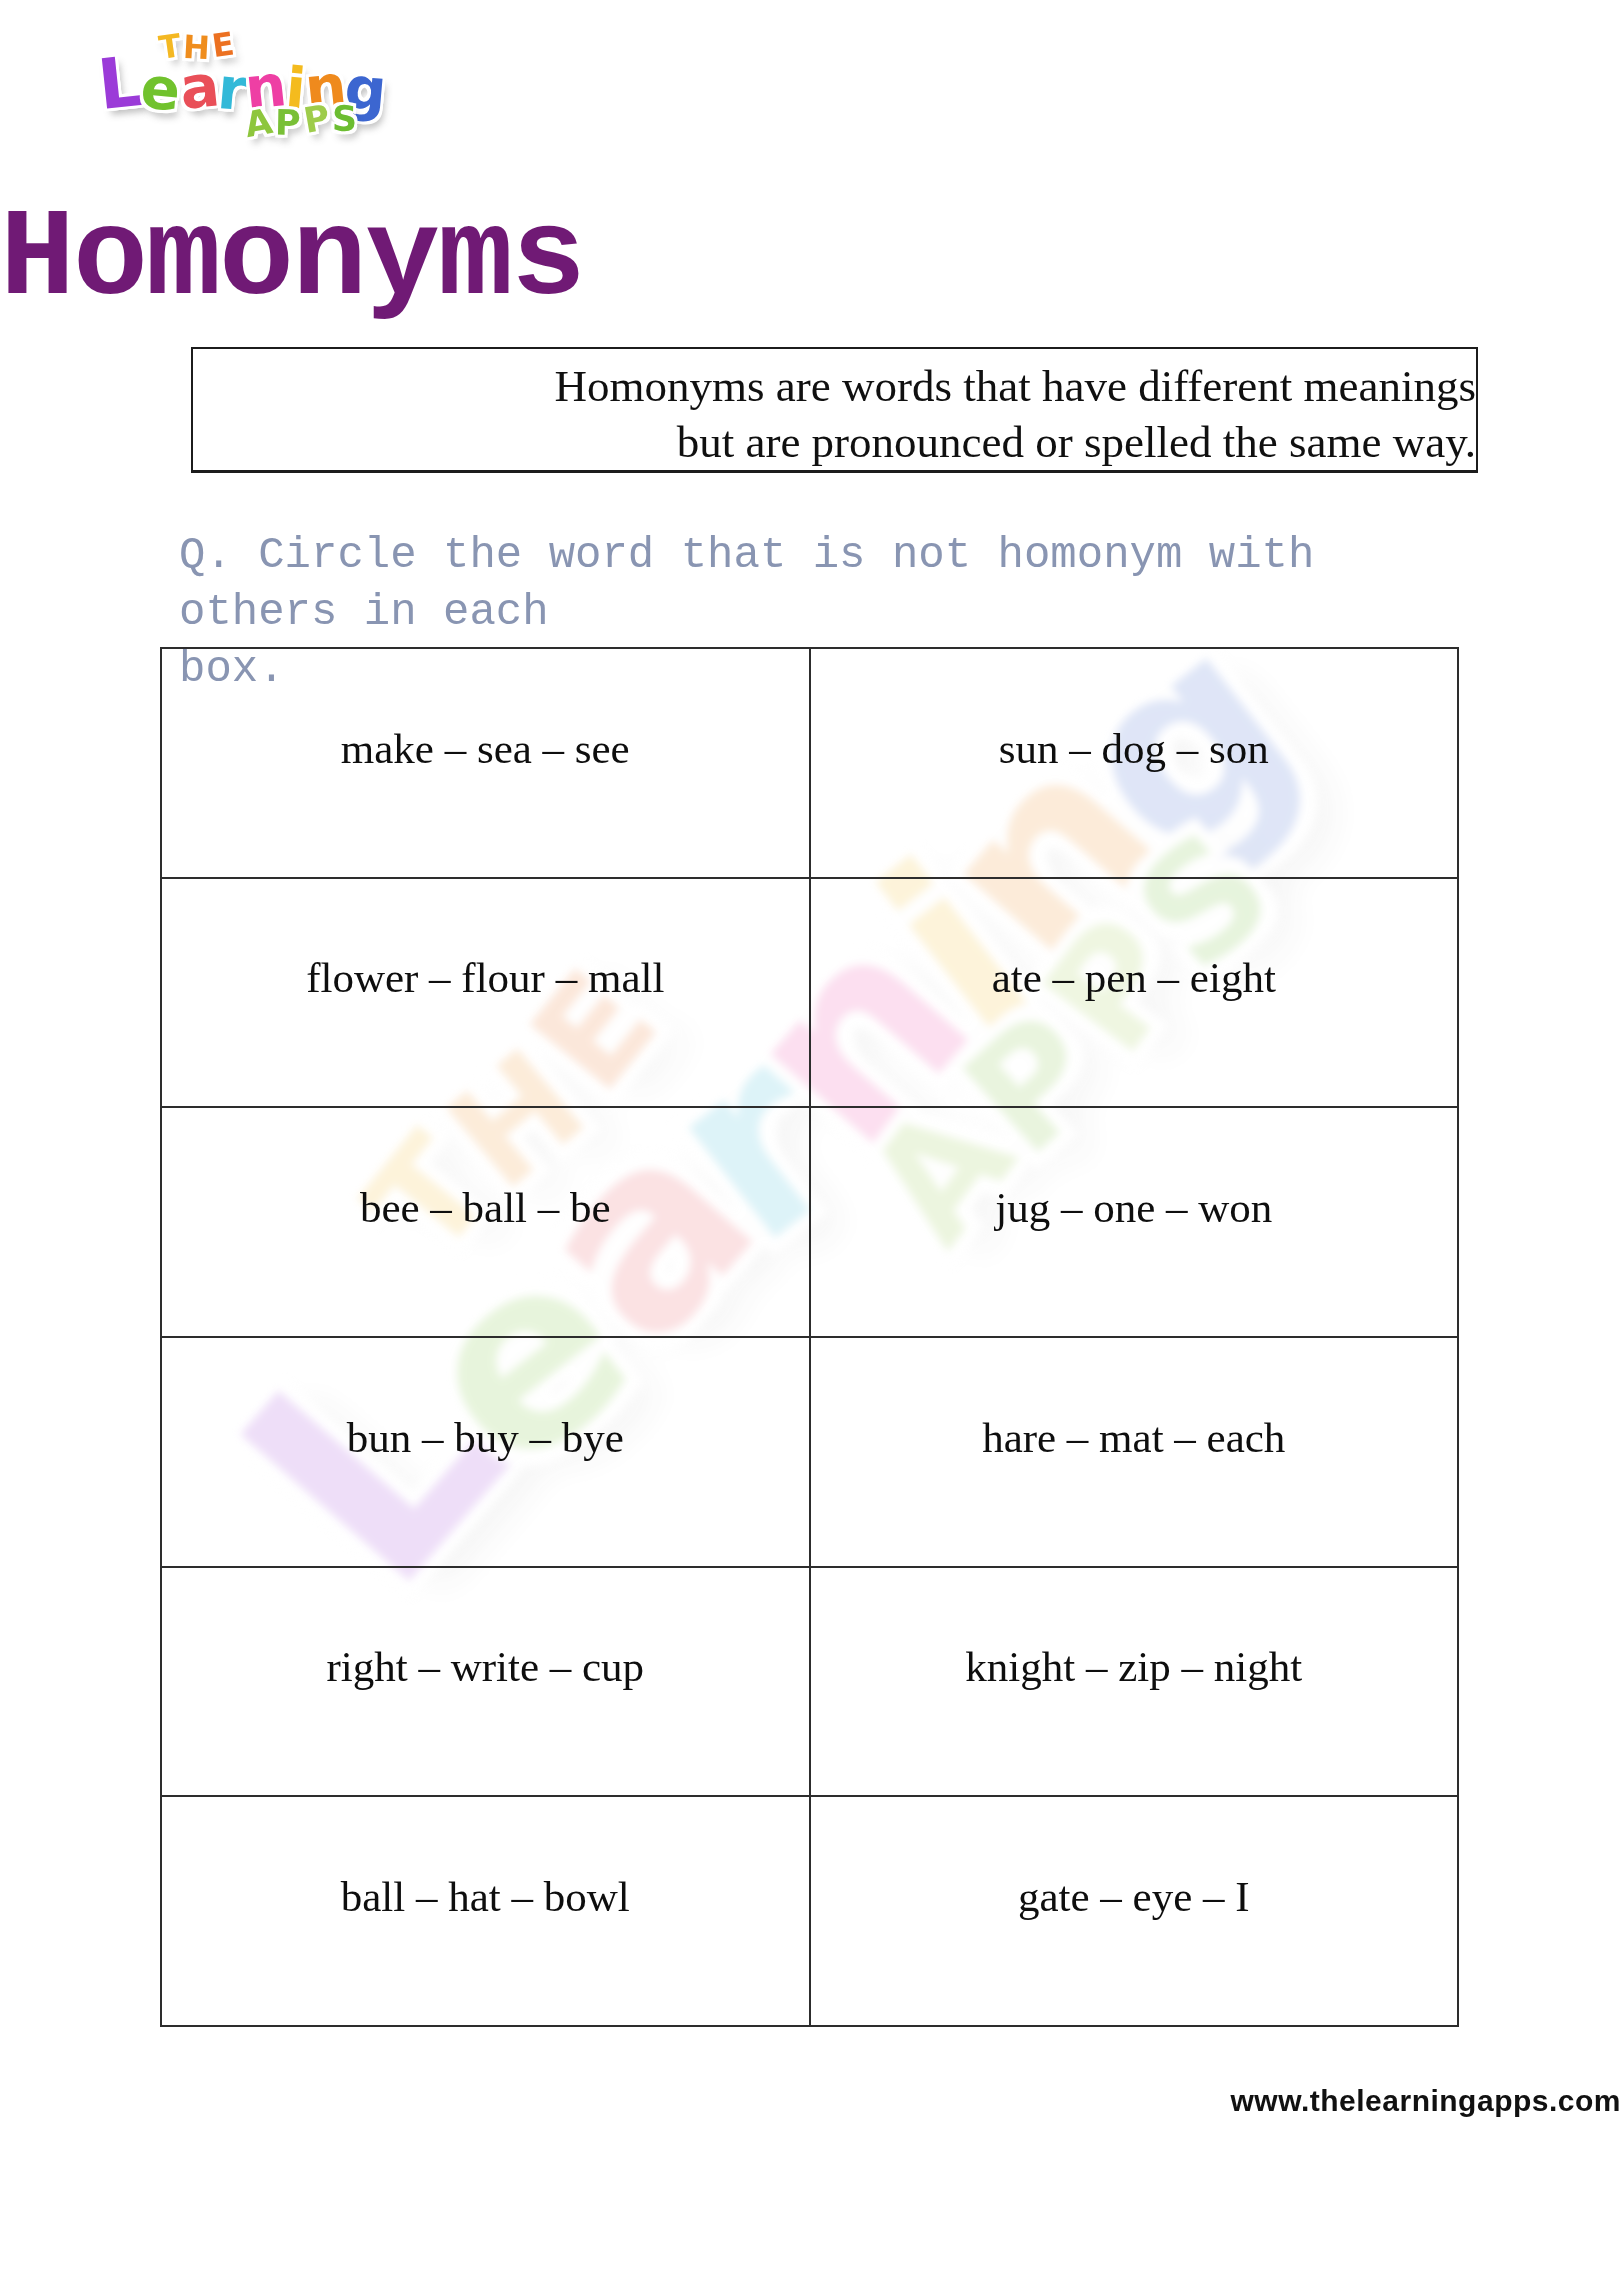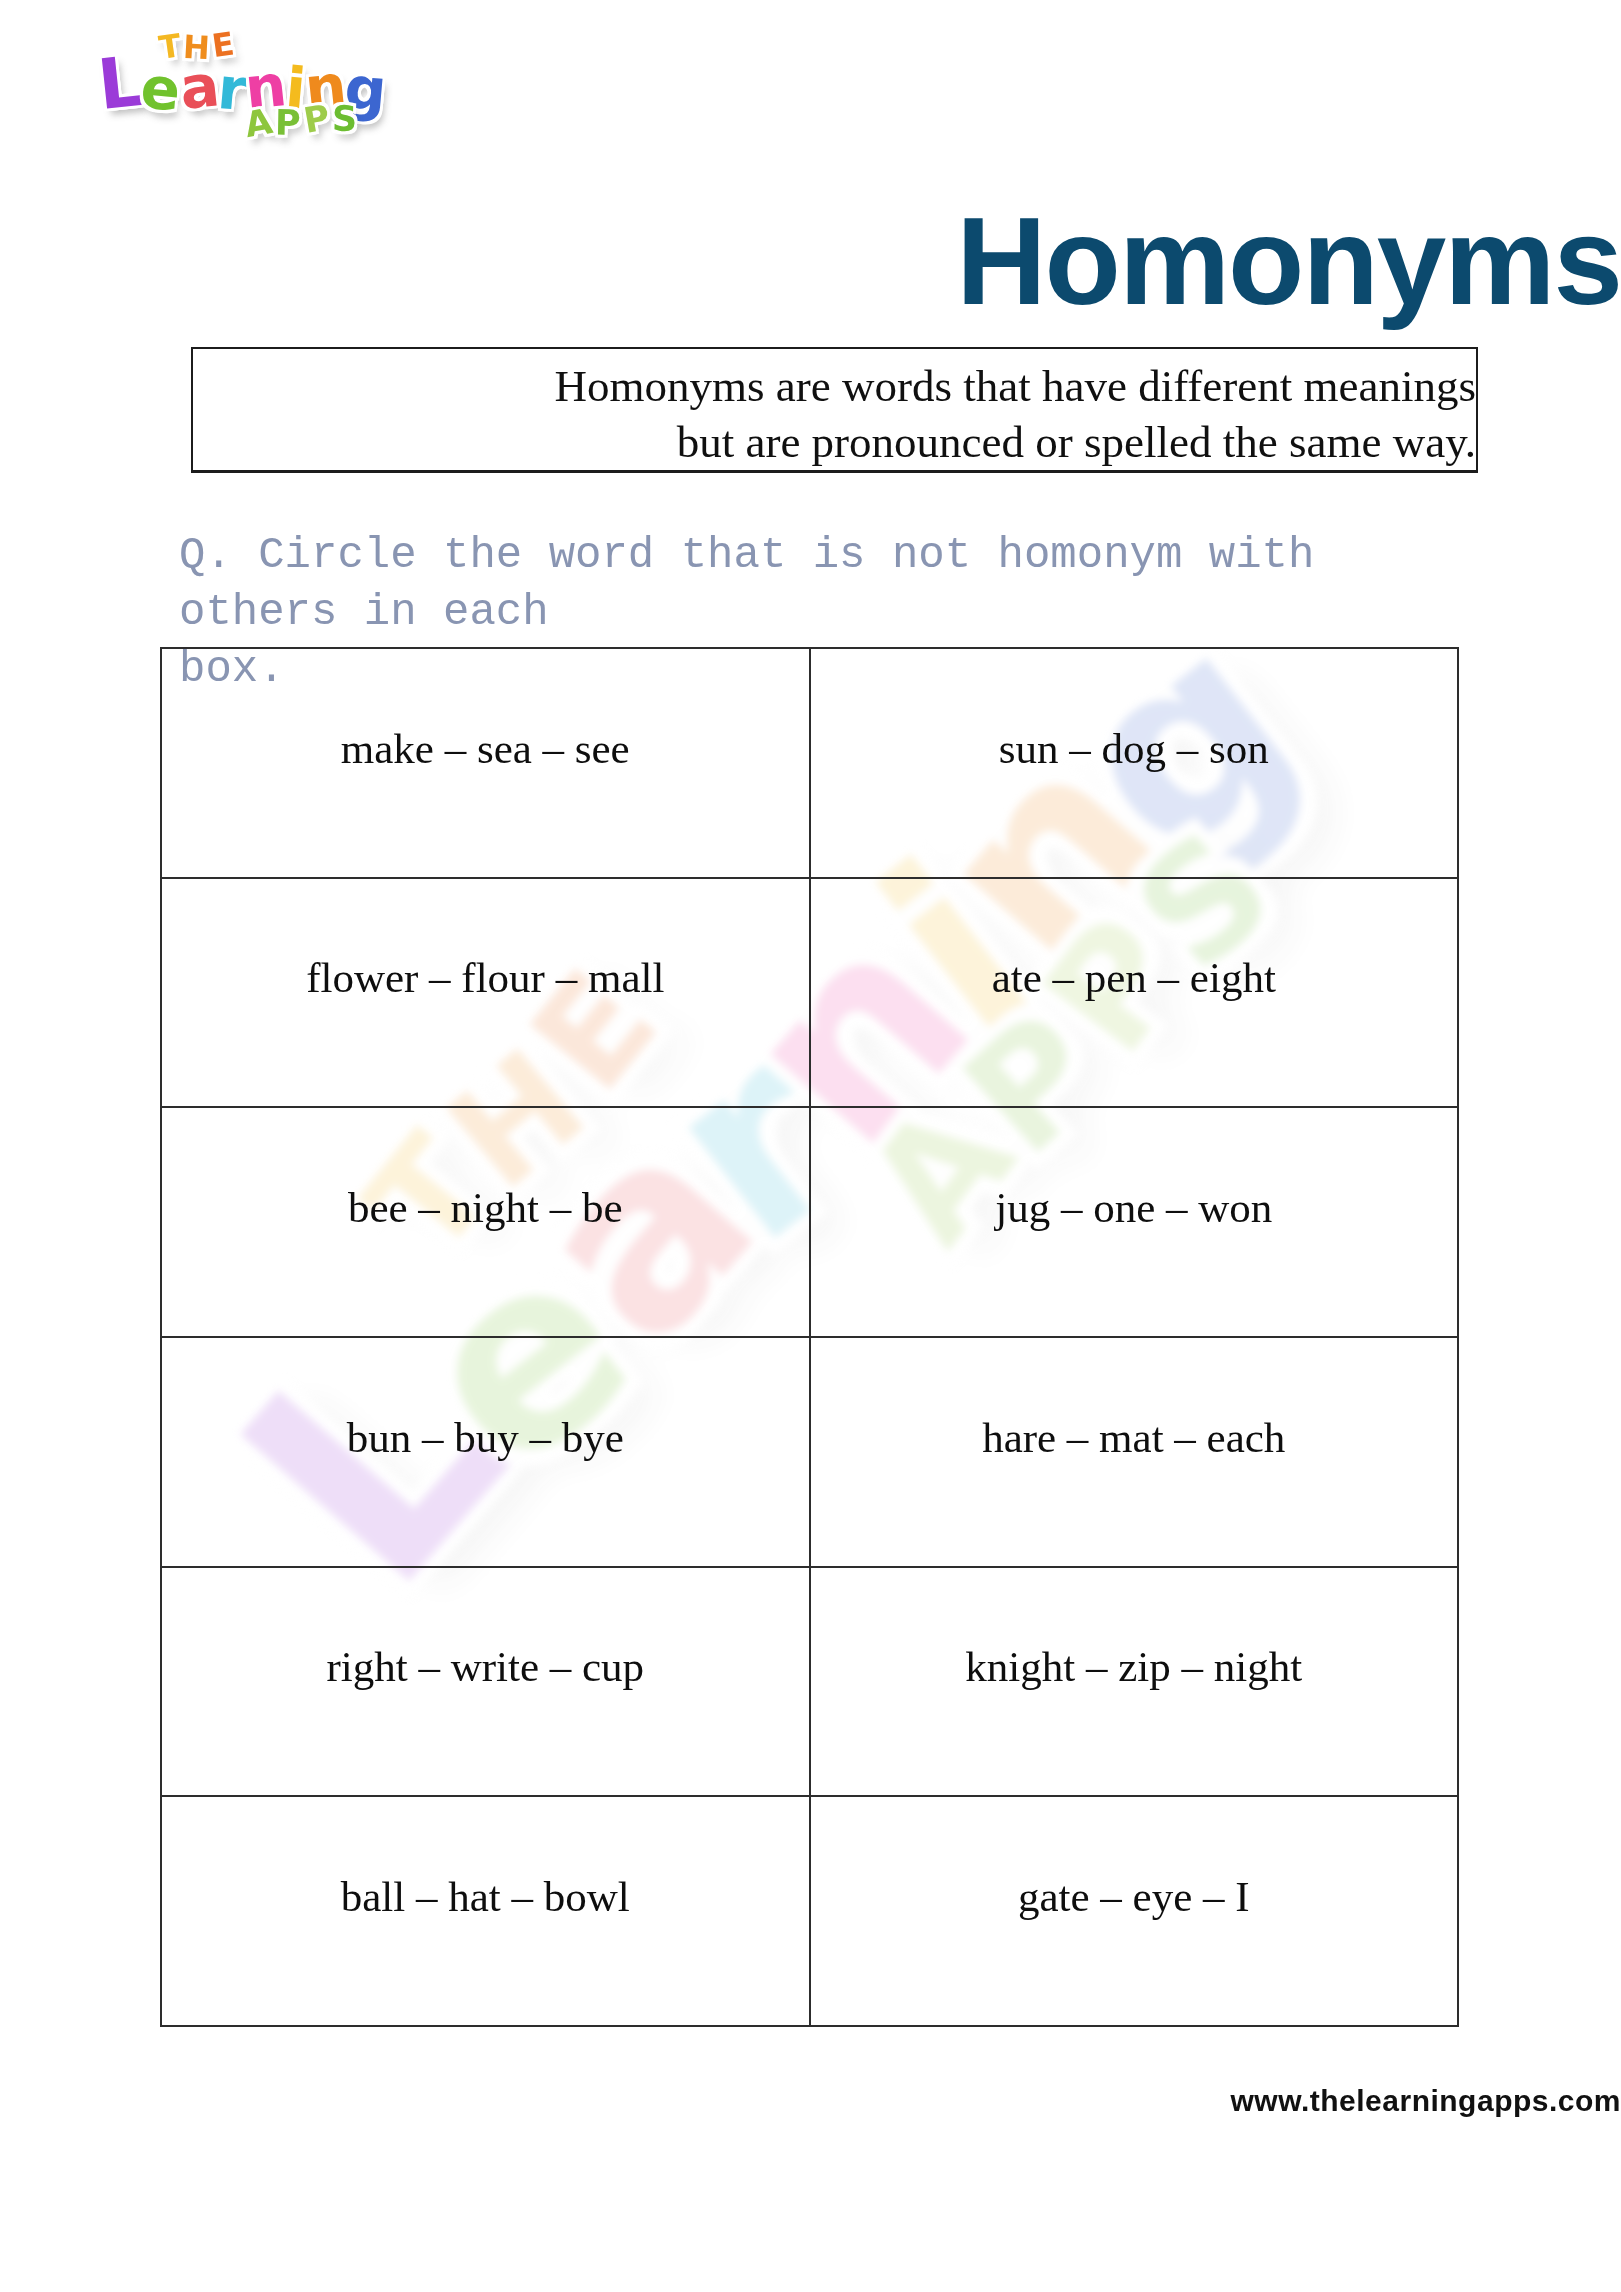--- a/index.html
+++ b/index.html
@@ -43,27 +43,27 @@
     transform:translate(-50%,-50%) rotate(-43deg) scale(4.4);
     opacity:0.16;
     z-index:0;
     filter:blur(1px);
     pointer-events:none;
   }
 
   
   .title {
     left:0; top:198px; width:100%;
-    text-align:right;
-    font-family:Liberation Sans, sans-serif;
+    text-align:left;
+    font-family:Liberation Mono, monospace;
     font-weight:bold;
     font-size:125px;
     letter-spacing:-2px;
     line-height:1;
-    color:#0c4a6e;
+    color:#701a75;
     z-index:2;
   }
   .definition-box {
     left:191px; top:347px; width:1287px; height:126px;
     border:2px solid #1c1c1c;
     border-bottom-width:3.9px;
     text-align:right;
     font-size:45px;
     line-height:1.25;
     padding-top:8.8px;
@@ -141,21 +141,21 @@
     <tbody>
       <tr>
         <td>make – sea – see</td>
         <td>sun – dog – son</td>
       </tr>
       <tr>
         <td>flower – flour – mall</td>
         <td>ate – pen – eight</td>
       </tr>
       <tr>
-        <td>bee – night – be</td>
+        <td>bee – ball – be</td>
         <td>jug – one – won</td>
       </tr>
       <tr>
         <td>bun – buy – bye</td>
         <td>hare – mat – each</td>
       </tr>
       <tr>
         <td>right – write – cup</td>
         <td>knight – zip – night</td>
       </tr>

